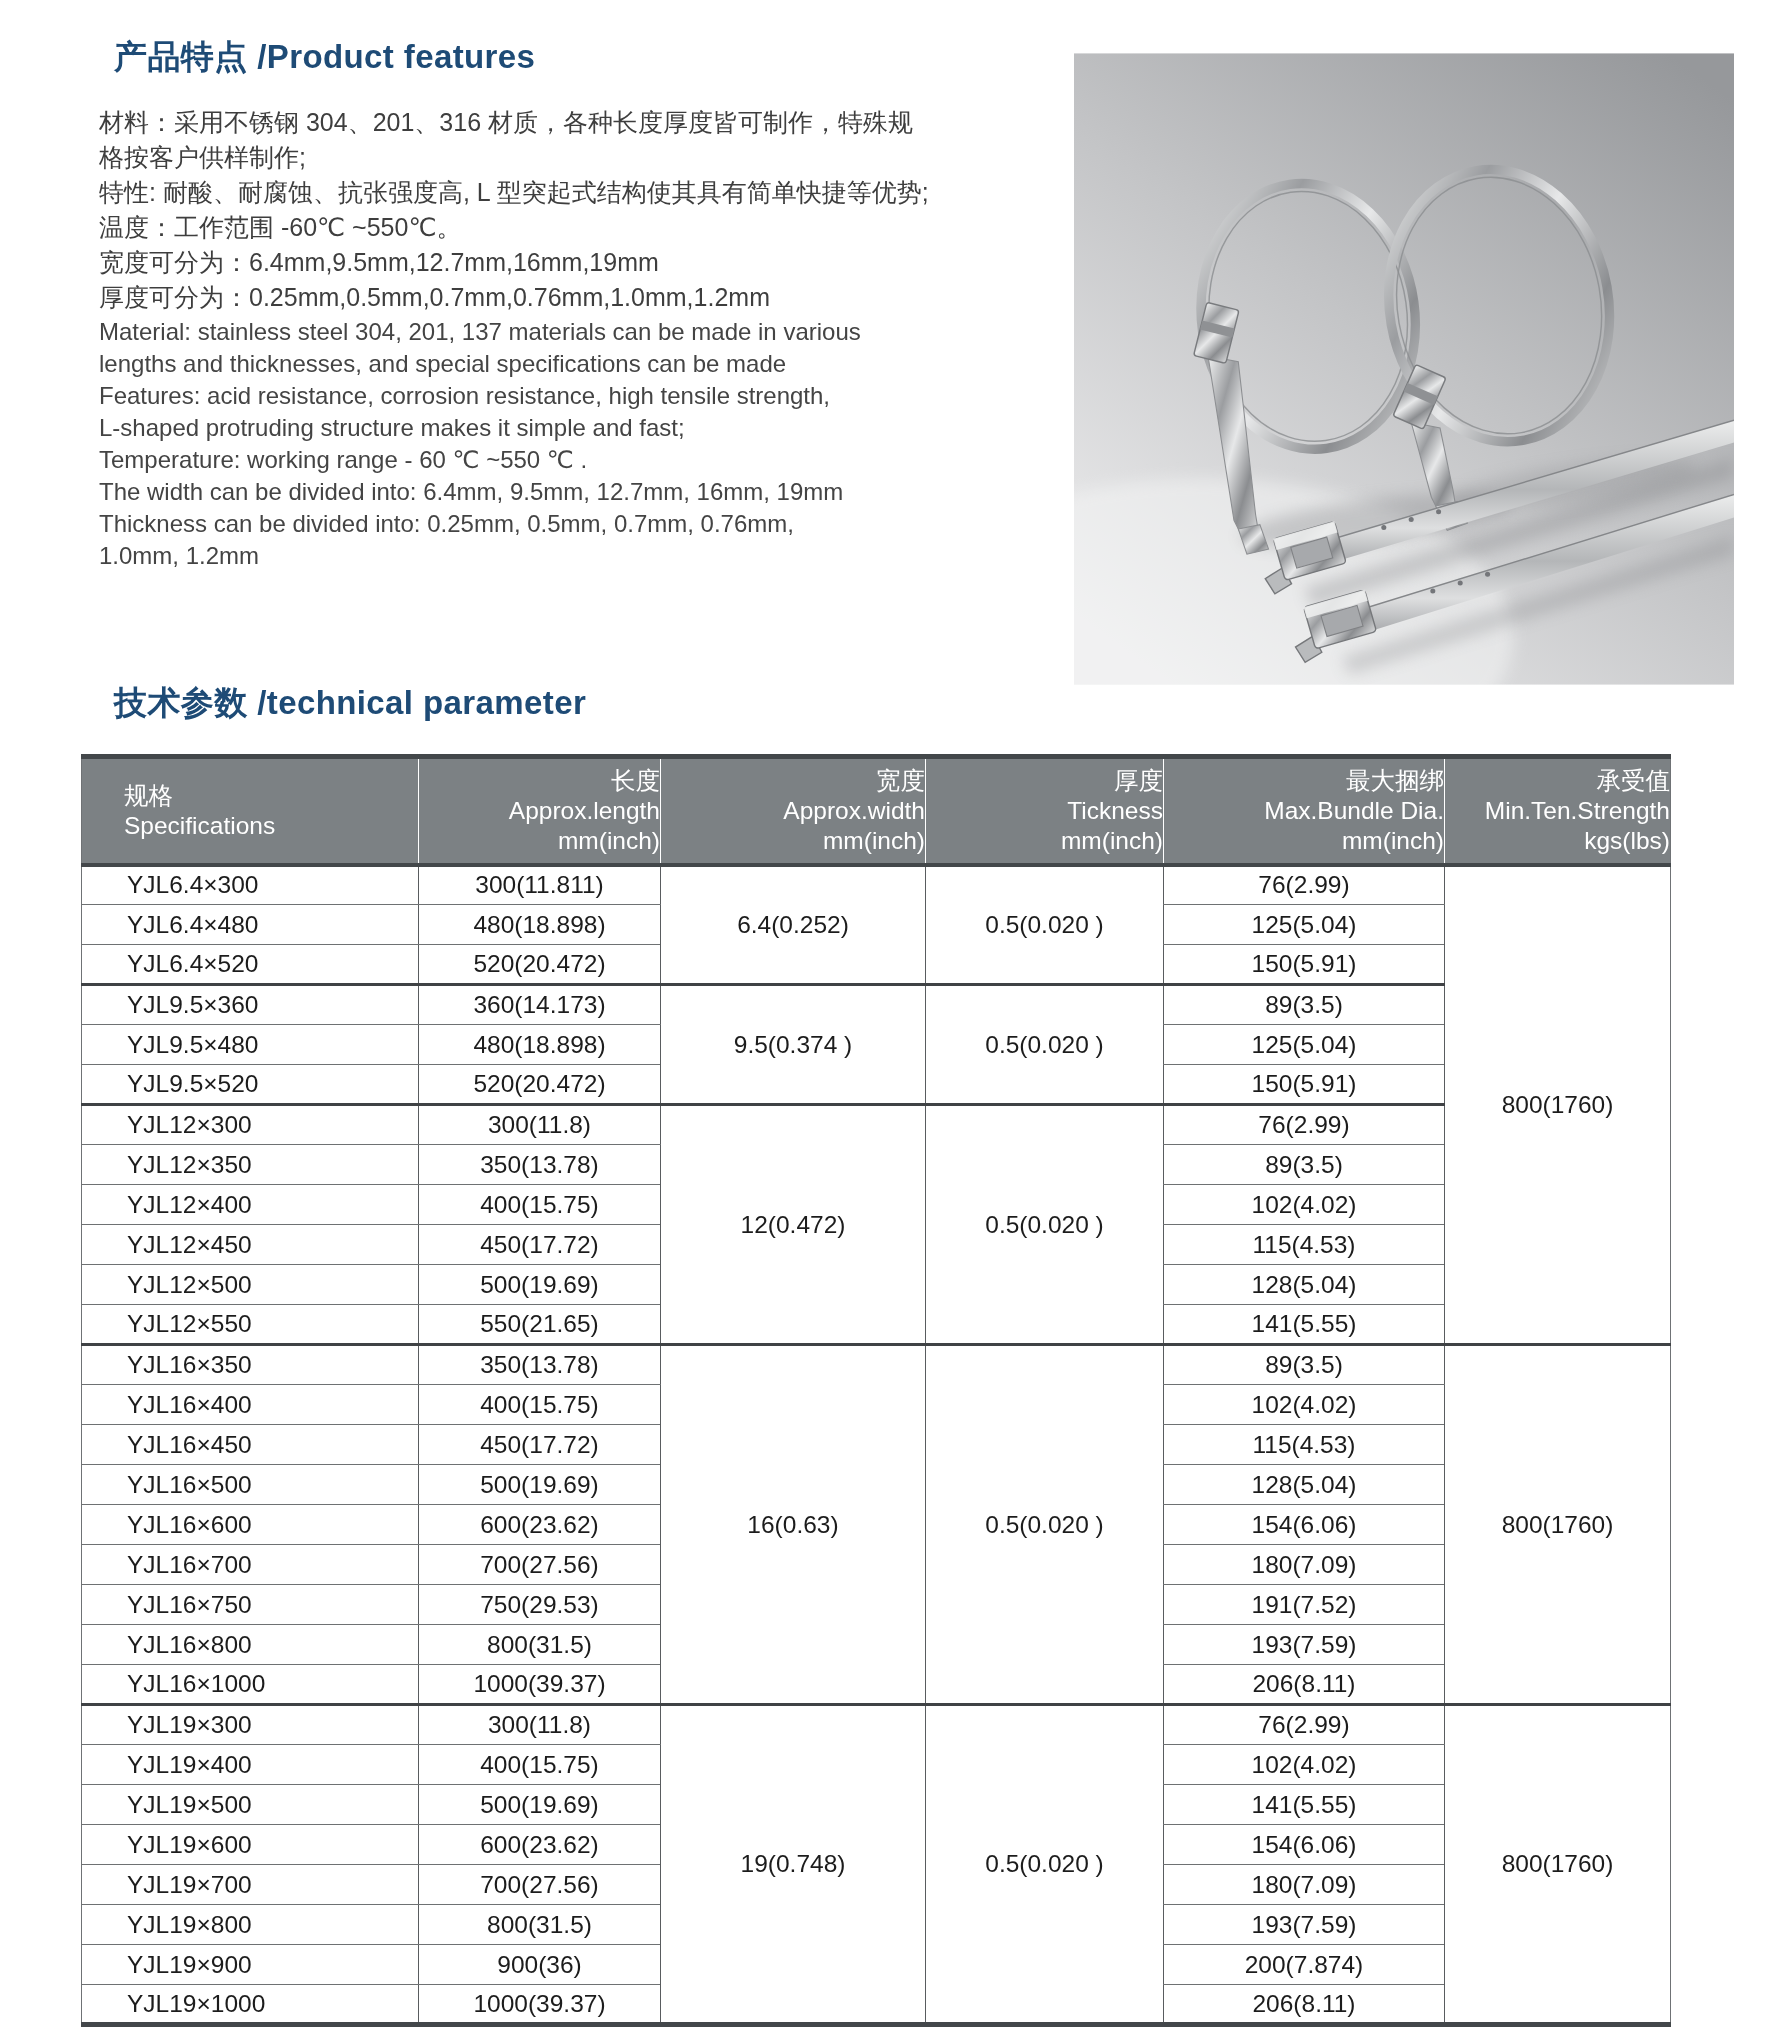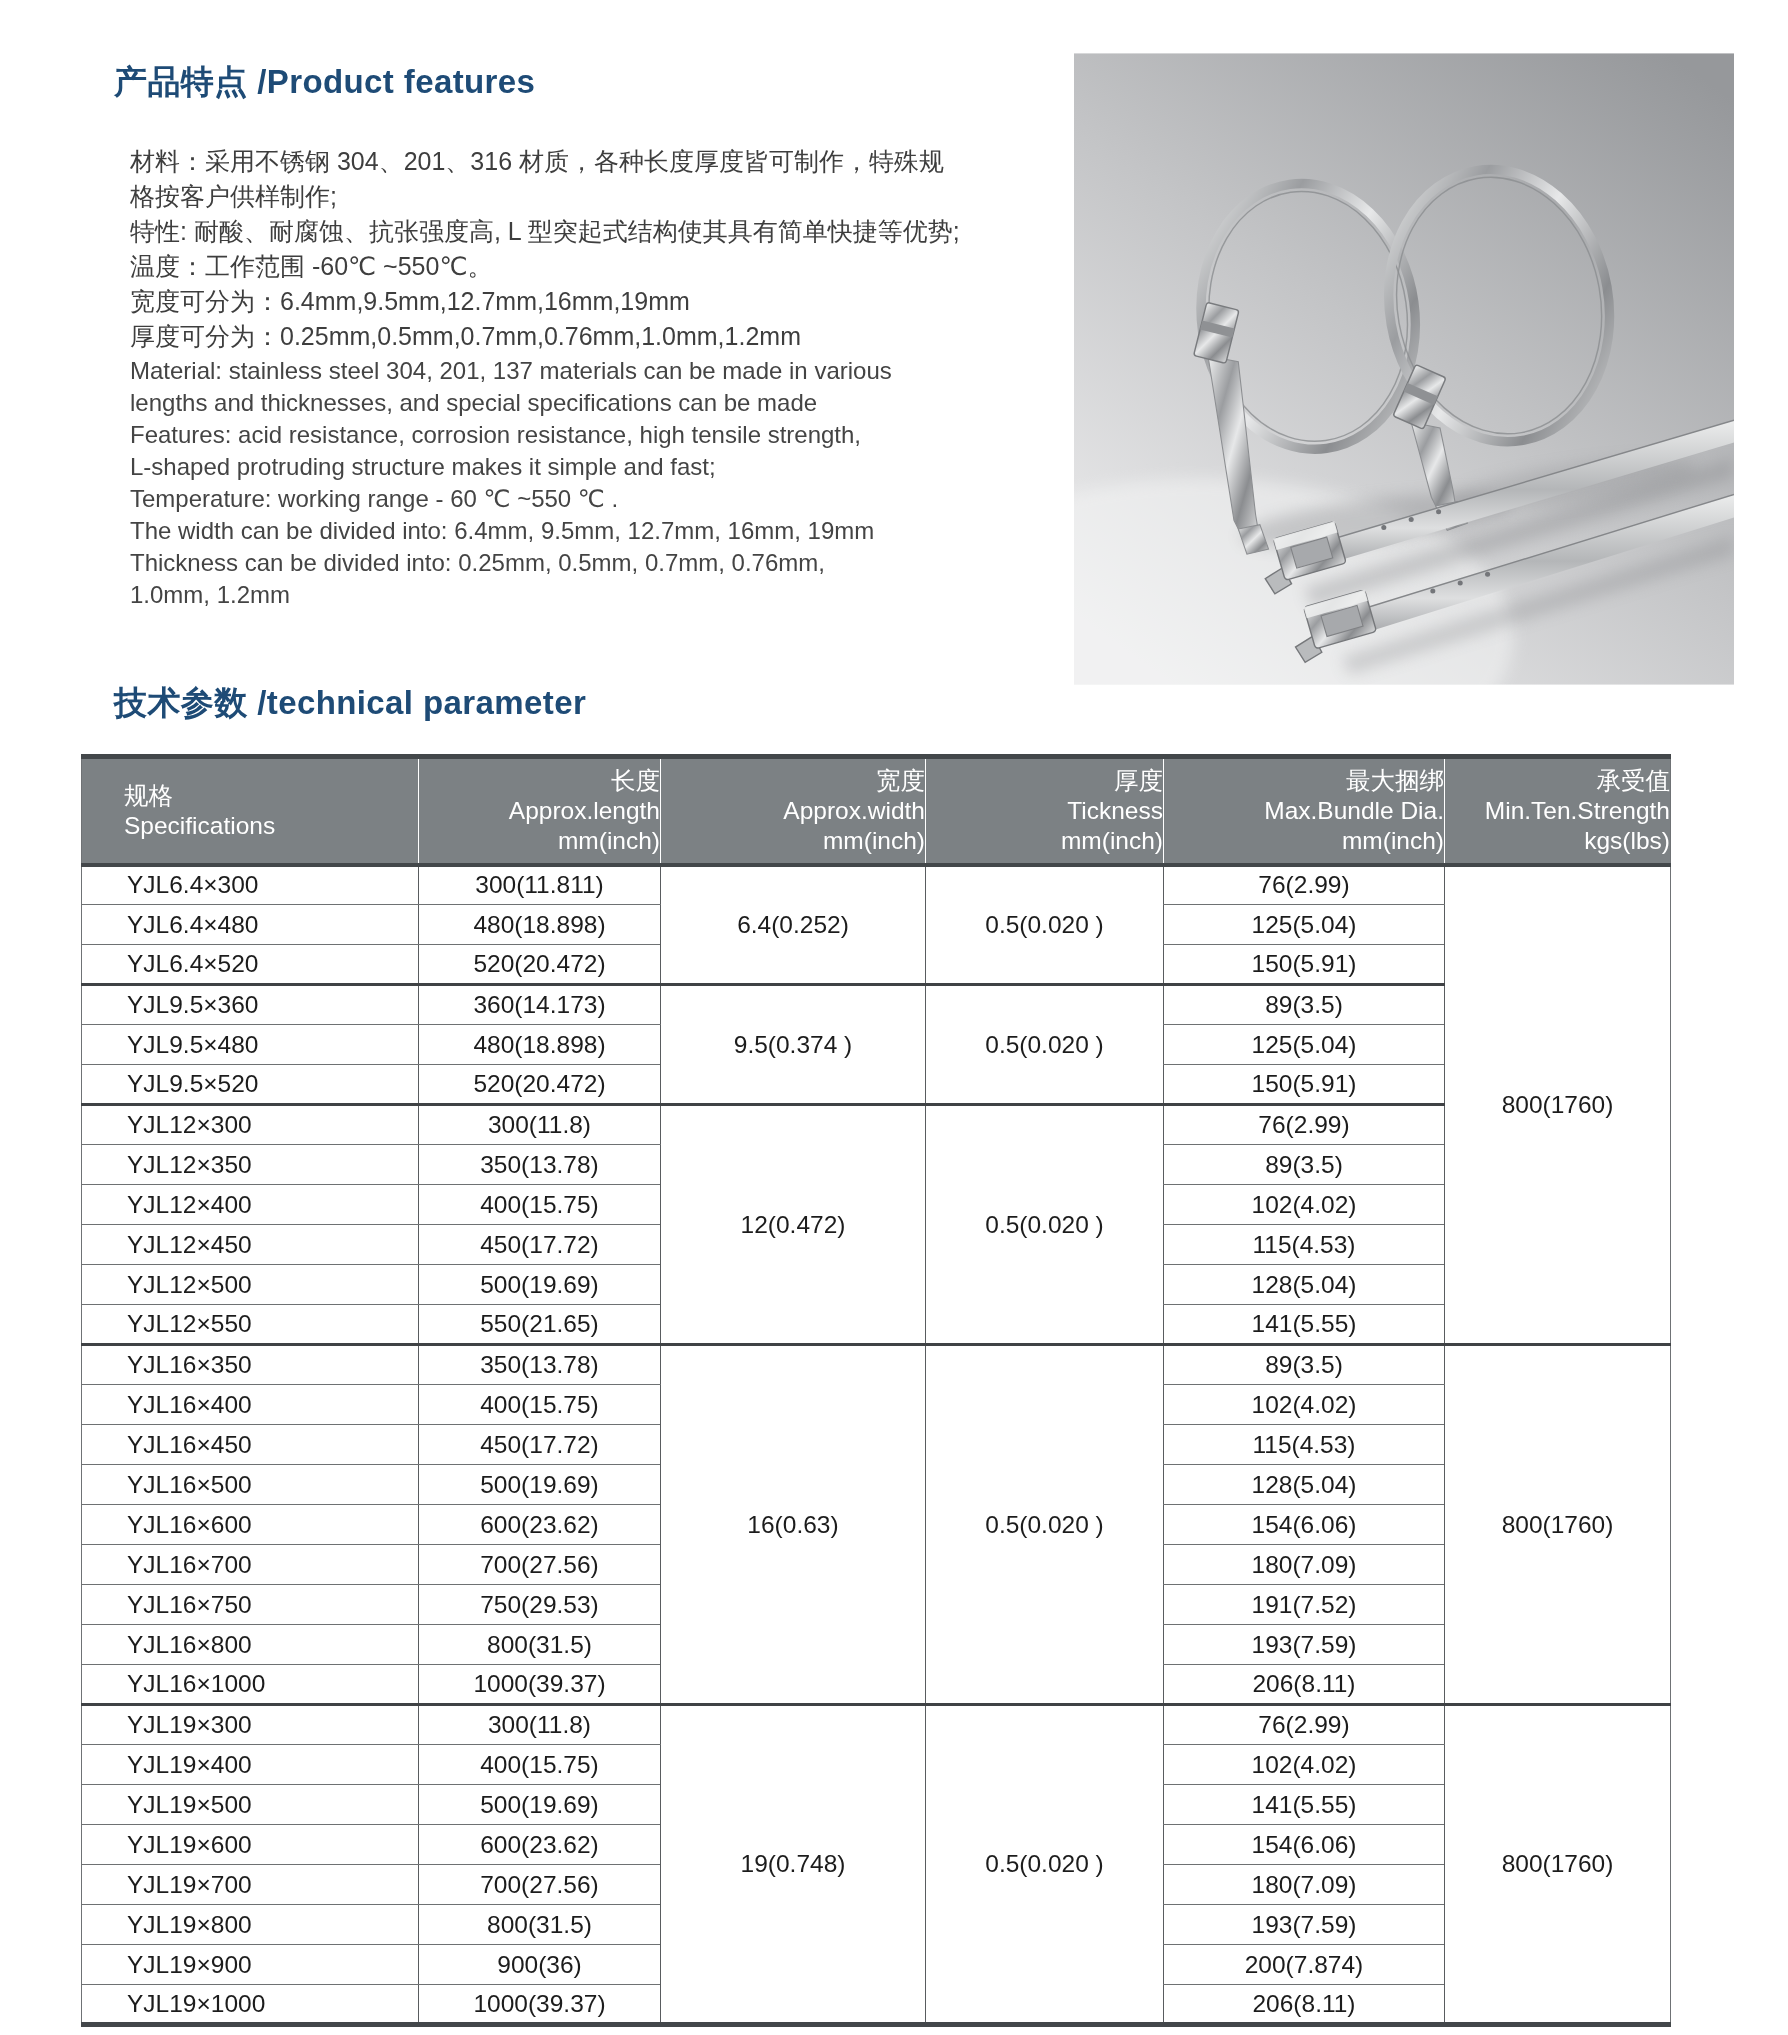--- a/index.html
+++ b/index.html
@@ -4,23 +4,23 @@
 <style>
   html,body { margin:0; padding:0; background:#ffffff; }
   .page {
     position:relative; width:1788px; height:2035px; background:#ffffff;
     font-family:"Liberation Sans","DejaVu Sans",sans-serif; color:#2b2b2b; overflow:hidden;
   }
   .sec-title {
     position:absolute; left:114px; font-size:33px; font-weight:bold;
     color:#1e4b76; letter-spacing:0.4px; margin:0;
   }
-  #features-title { top:35px;margin-top:25px; }
+  #features-title { top:35px; }
   #tech-title { top:681px; }
-  .para { position:absolute; left:130px; width:937px;margin-top:39px; }
+  .para { position:absolute; left:99px; width:937px; }
   .para div { white-space:nowrap; }
   #zh-para { top:105px; font-size:25px; line-height:35px; color:#3e3e3e; }
   #en-para { top:316px; font-size:24px; line-height:32px; color:#444444; }
   .photo {
     position:absolute; left:1074px; top:53px; width:660px; height:632px;
   }
   .photo svg { display:block; width:660px; height:632px; }
 
   .tblwrap { position:absolute; left:81px; top:754px; }
   table.spec-table {

